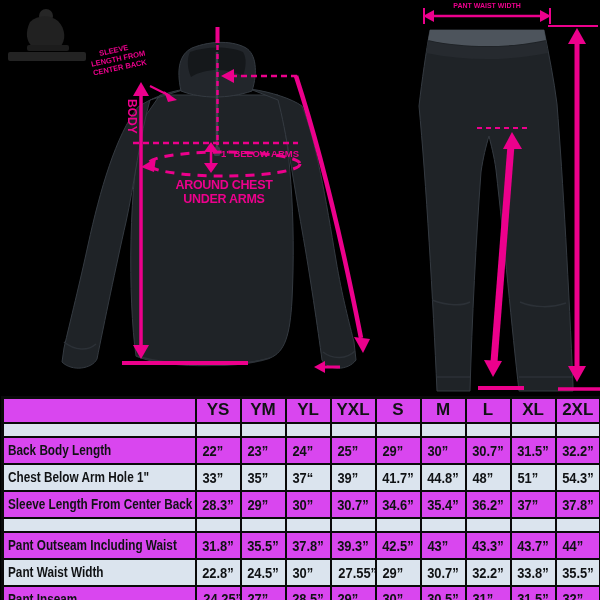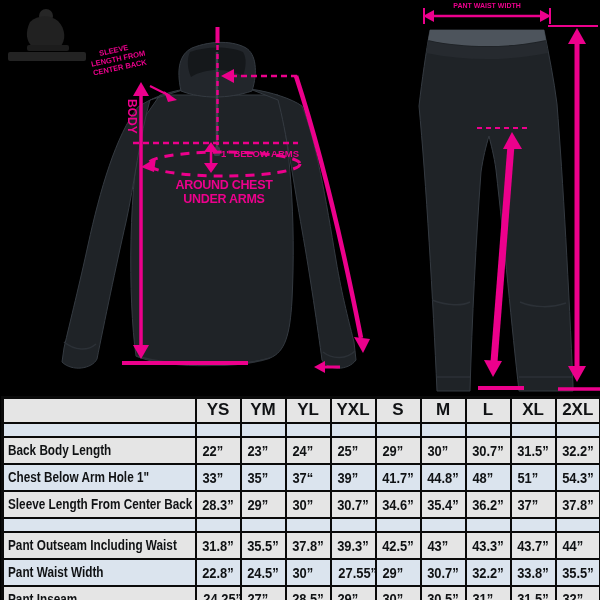--- a/index.html
+++ b/index.html
@@ -12,21 +12,21 @@
   .pf{fill:#ec008c;stroke:none;}
   .pk{fill:#ec008c;font-family:"Liberation Sans",sans-serif;font-weight:bold;}
   
   .size-table-wrap{position:absolute;left:1px;top:396px;width:598px;}
   table{border-collapse:collapse;table-layout:fixed;width:598px;background:#fff;
         border:3px solid #0a0a0a;}
   td{border:2px solid #0a0a0a;font-weight:bold;color:#101214;overflow:hidden;
      vertical-align:middle;padding:0;}
   col.c-label{width:193px;}
   col.c-size{width:45px;}
-  tr.white td{background:#e5e5e5;}
+  tr.white td{background:#d946ef;}
   tr.blue td{background:#dbe4ee;}
   tr.hdr-row{height:25px;}
   tr.spacer-row{height:14px;}
   tr.data-row{height:27px;}
   td.hdr{font-size:17px;text-align:center;}
   td.lbl{font-size:14px;text-align:left;padding-left:4px;}
   td.val{font-size:15px;text-align:right;padding-right:16px;}
   .cond{display:inline-block;transform:scaleX(.84);transform-origin:0 50%;white-space:nowrap;}
   .cond-r{display:inline-block;transform:scaleX(.86);transform-origin:100% 50%;white-space:nowrap;}
 </style>

